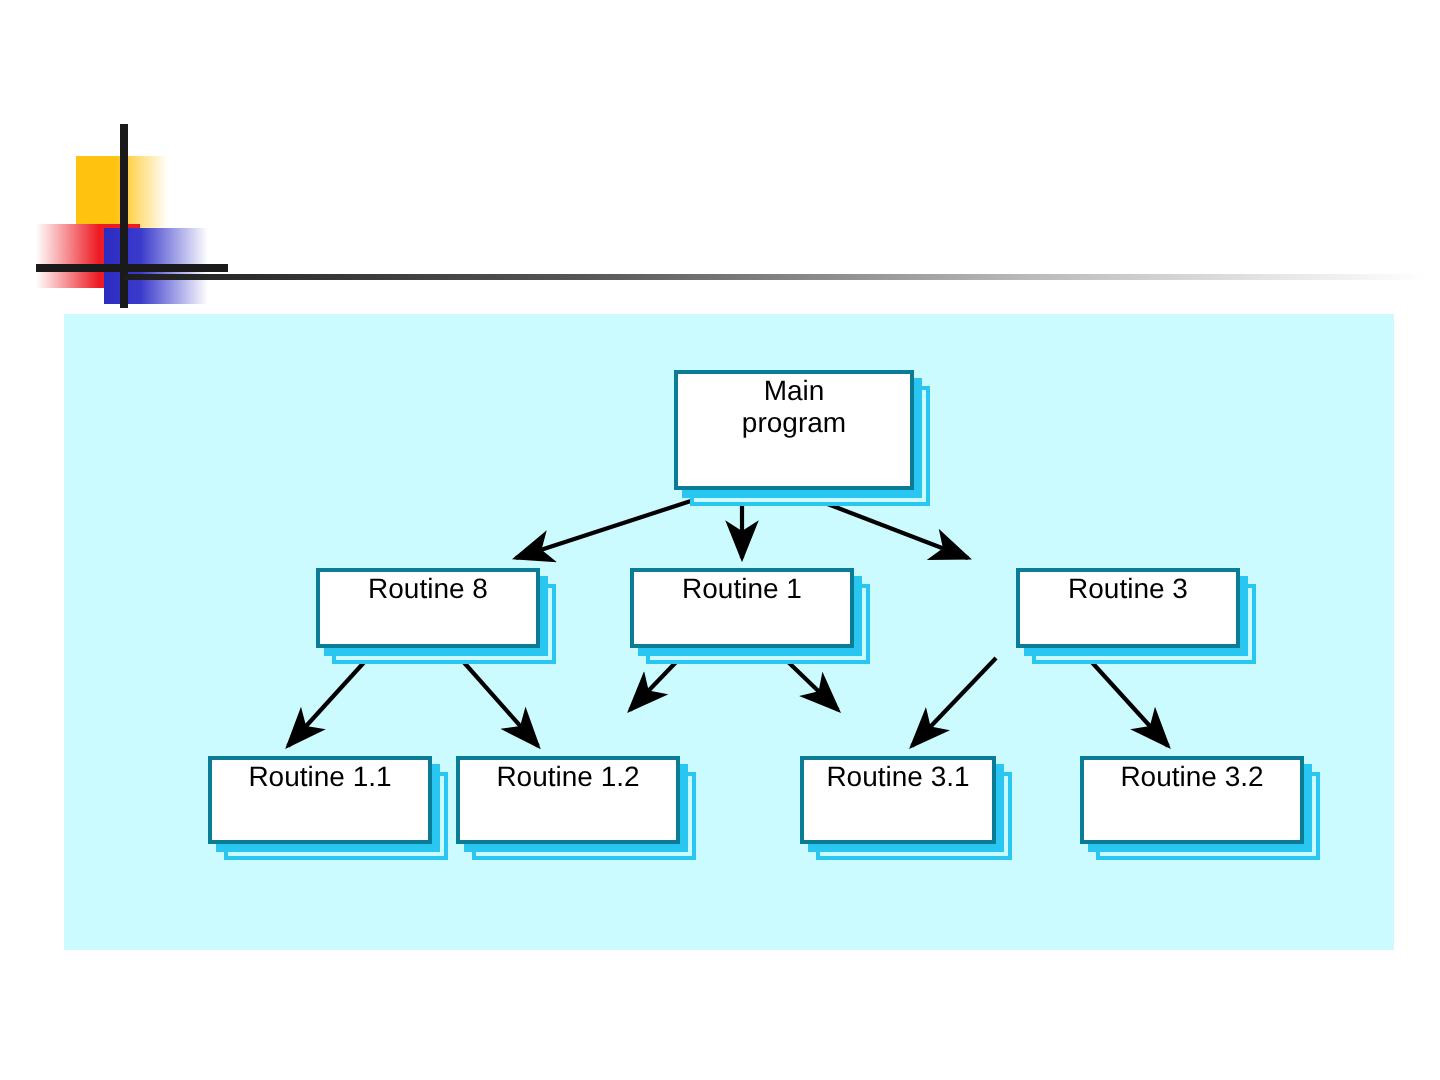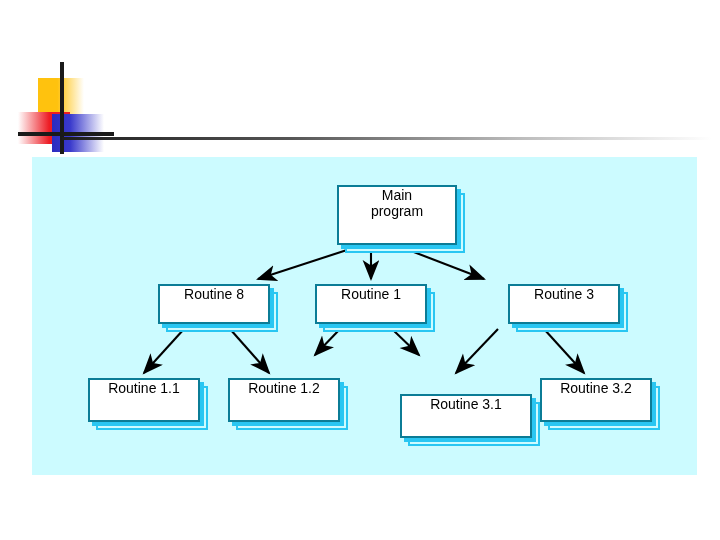--- a/index.html
+++ b/index.html
@@ -113,35 +113,35 @@
             <span class="label">Routine 1</span>
           </div>
         </div>
         <div class="node" style="left: 436px; top: 127px; width: 112px; height: 40px; margin-left: 40px;">
           <div class="shadow2"></div>
           <div class="shadow1"></div>
           <div class="face">
             <span class="label">Routine 3</span>
           </div>
         </div>
-        <div class="node" style="left: 56px; top: 221px; width: 112px; height: 44px; padding-left: 44px;">
+        <div class="node" style="left: 72px; top: 221px; width: 112px; height: 44px; padding-left: 44px;">
           <div class="shadow2"></div>
           <div class="shadow1"></div>
           <div class="face">
             <span class="label">Routine 1.1</span>
           </div>
         </div>
         <div class="node" style="left: 196px; top: 221px; width: 112px; height: 44px; border-radius: 17px;">
           <div class="shadow2"></div>
           <div class="shadow1"></div>
           <div class="face">
             <span class="label">Routine 1.2</span>
           </div>
         </div>
-        <div class="node" style="left: 368px; top: 237px; width: 132px; height: 44px;">
+        <div class="node" style="left: 368px; top: 221px; width: 98px; height: 44px;">
           <div class="shadow2"></div>
           <div class="shadow1"></div>
           <div class="face">
             <span class="label">Routine 3.1</span>
           </div>
         </div>
         <div class="node" style="left: 508px; top: 221px; width: 112px; height: 44px; padding-left: 16px;">
           <div class="shadow2"></div>
           <div class="shadow1"></div>
           <div class="face">

